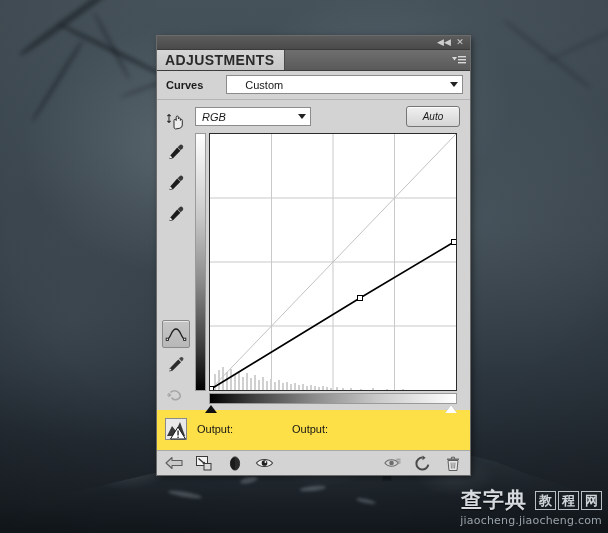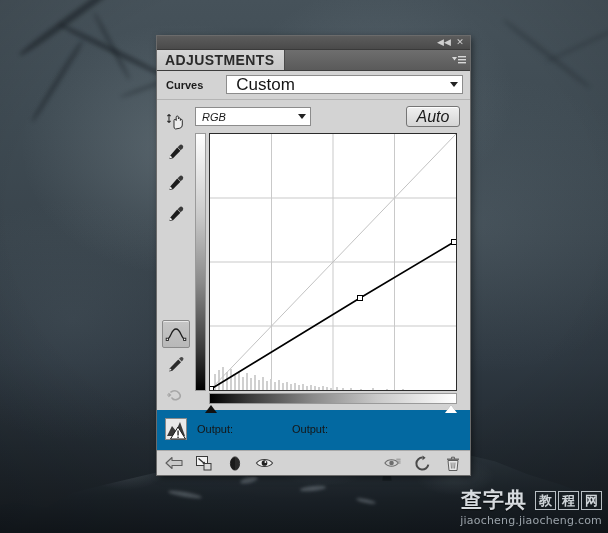--- a/index.html
+++ b/index.html
@@ -212,22 +212,22 @@
     color: #1c1c1c;
     white-space: nowrap;
   }
   .combo {
     flex: 1;
     height: 17px;
     background: #fff;
     border: 1px solid #8c8c8c;
     display: flex;
     align-items: center;
-    padding: 0 4px 0 9px;
-    font-size: 17px;
+    padding: 0 4px 0 18px;
+    font-size: 11px;
     color: #141414;
     position: relative;
   }
   .combo .cval { flex: 1; }
   .caret {
     width: 0; height: 0;
     border-left: 4px solid transparent;
     border-right: 4px solid transparent;
     border-top: 5px solid #222;
   }
@@ -285,21 +285,21 @@
     padding: 0 4px 0 6px;
     font-size: 11px;
   }
   .chan-combo .cval { flex: 1; }
   .chan-gap { flex: 1; }
   .auto-btn {
     width: 52px; height: 19px;
     border: 1px solid #757575;
     border-radius: 3px;
     background: linear-gradient(to bottom,#f0f0f0,#d5d5d5);
-    font-size: 16px;
+    font-size: 10px;
     color: #1a1a1a;
     display: flex; align-items: center; justify-content: center;
     box-shadow: inset 0 1px 0 rgba(255,255,255,.85);
     margin-left: 8px;
   }
 
   
   .curve-wrap {
     position: relative;
     width: 264px;
@@ -348,21 +348,21 @@
     border-bottom: 8px solid #ffffff;
     filter: drop-shadow(0 0 0.6px #6a6a6a);
   }
 
   
   .io-row {
     display: flex;
     align-items: center;
     gap: 0;
     padding: 8px 0 10px 8px;
-    background: #0369a1;
+    background: #fde047;
   }
   .io-icon {
     width: 22px; height: 22px;
     margin-right: 10px;
     flex: none;
   }
   .io-label {
     font-size: 11px;
     color: #161616;
   }

